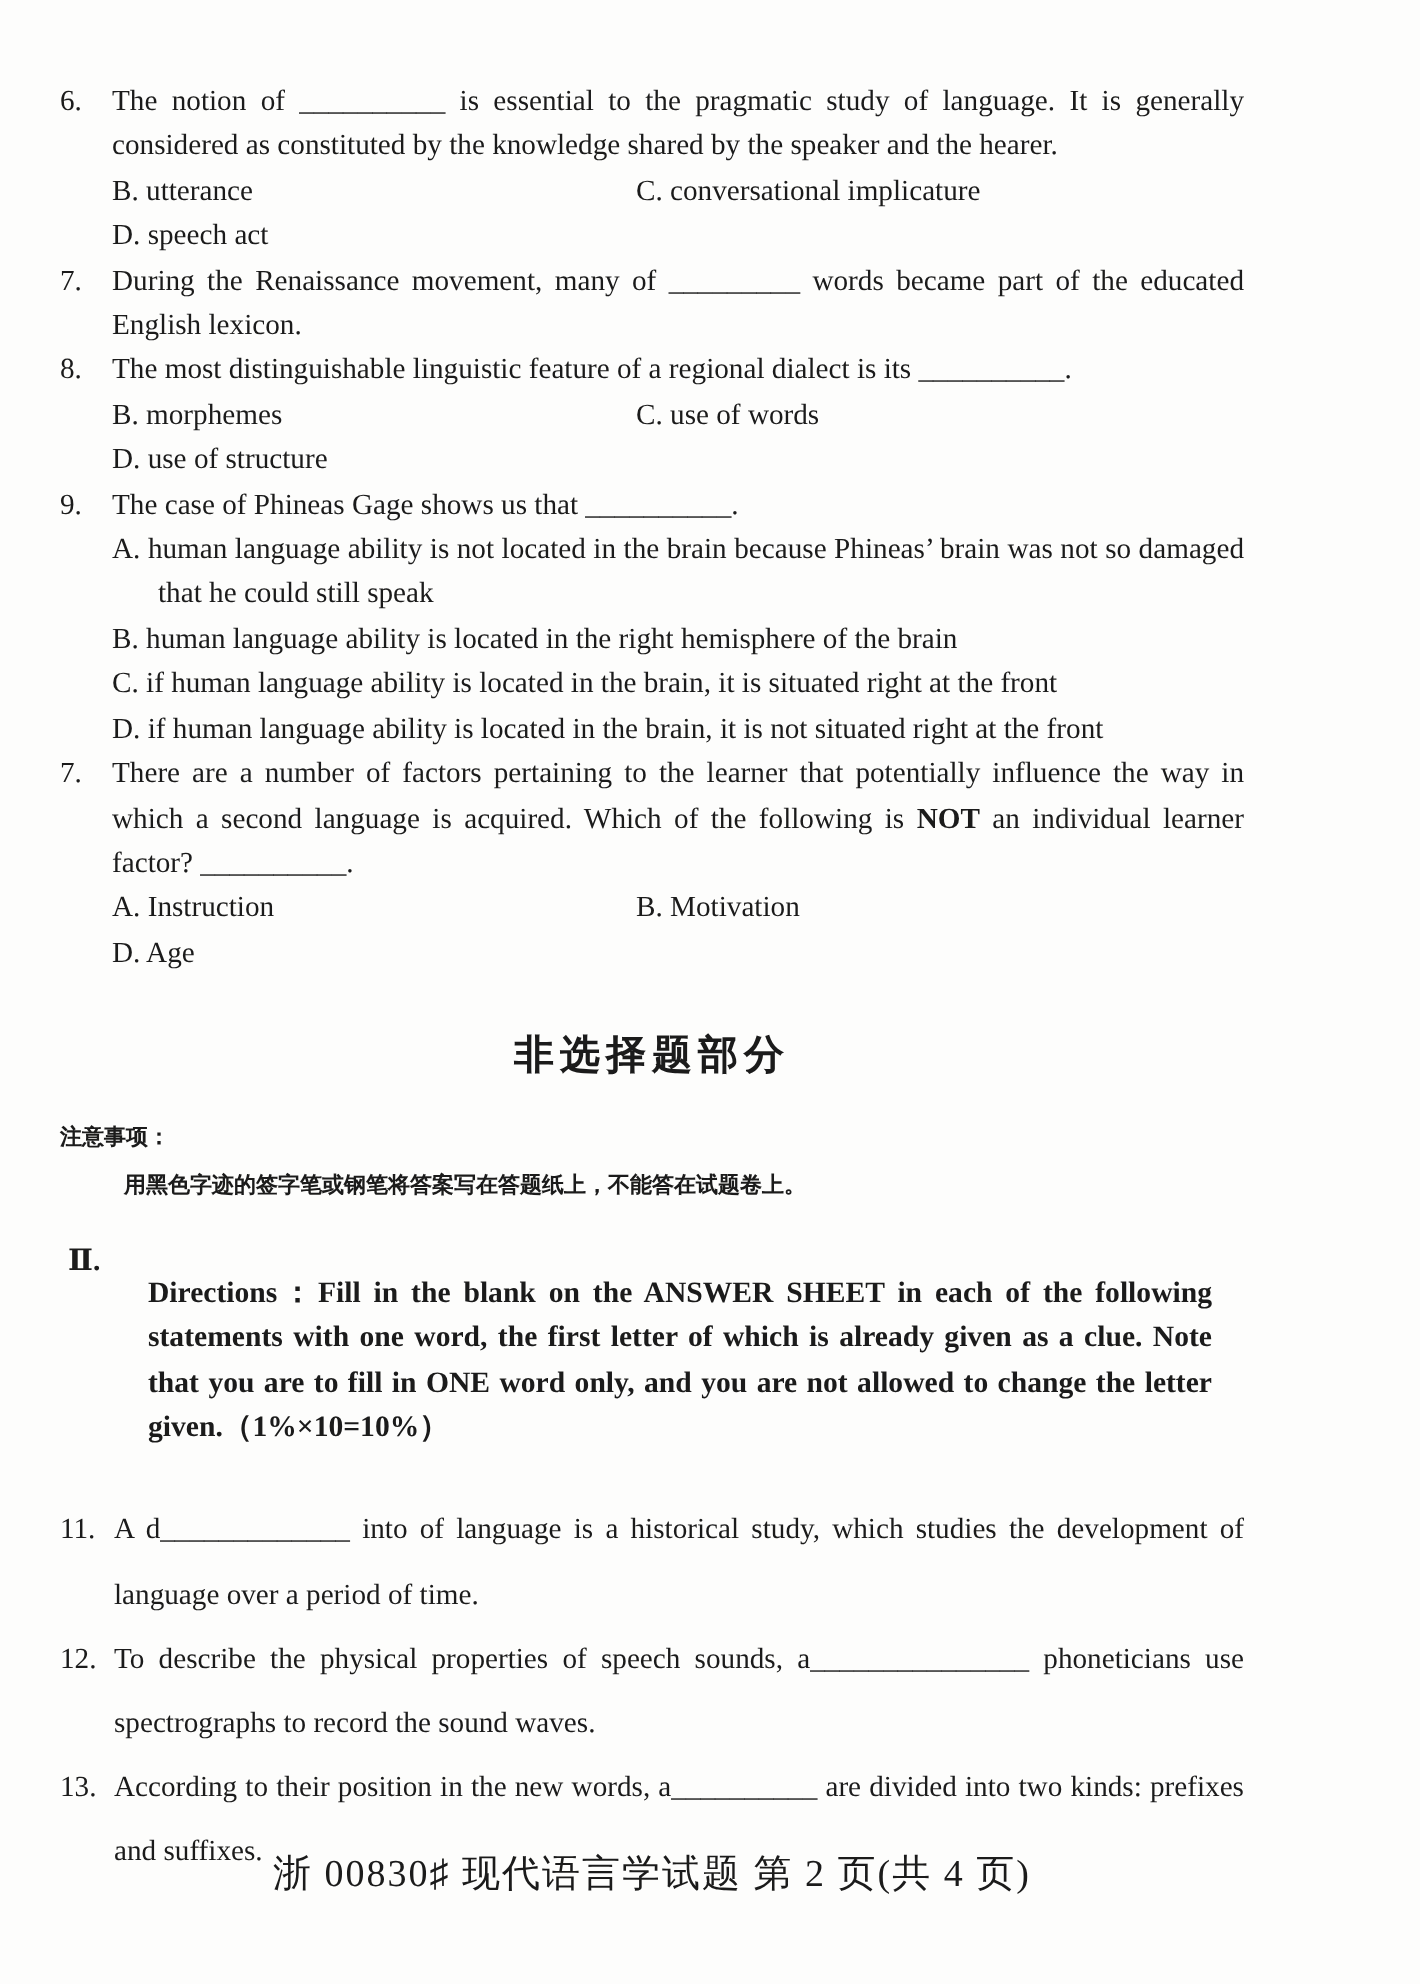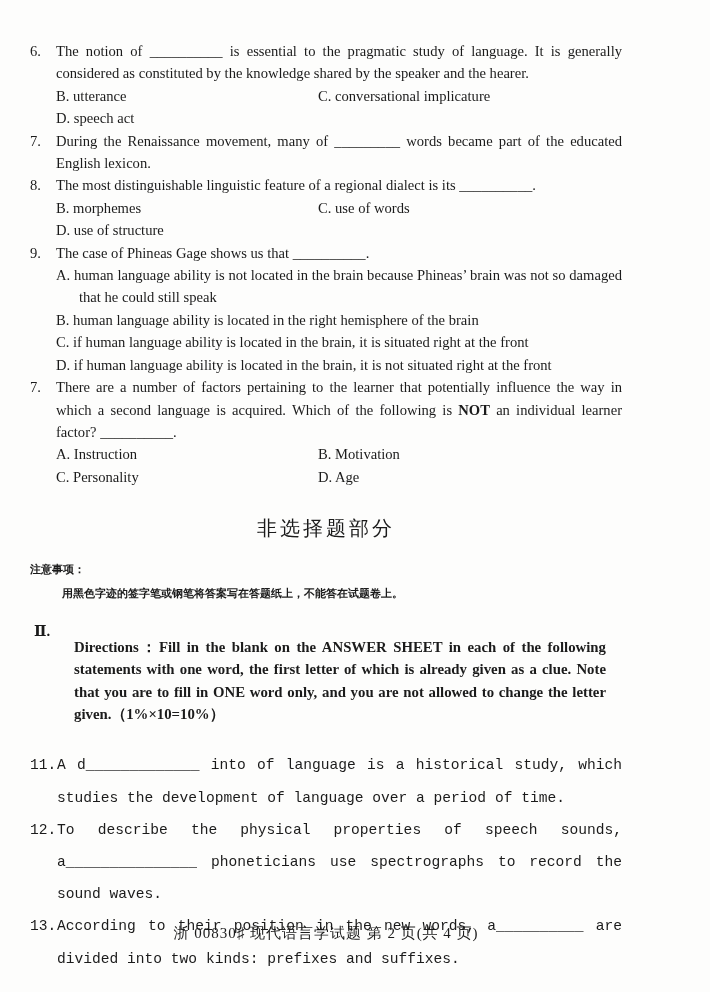--- a/index.html
+++ b/index.html
@@ -32,44 +32,44 @@
     padding-left:23px;
     text-indent:-23px;
     text-align:justify;
   }
 
   
   .section-heading {
     margin:27px 0 0 0;
     text-align:center;
     font-size:20px;
-    font-weight:normal;
+    font-weight:bold;
     letter-spacing:3px;
     line-height:26px;
   }
   .notice { margin-top:17px; font-size:11px; }
   .notice-label { font-weight:bold; line-height:22px; }
   .notice-text { margin:2px 0 0 32px; font-weight:bold; line-height:23px; }
 
   .directions { display:flex; margin-top:15px; font-size:14.8px; line-height:22.3px; }
   .roman { flex:0 0 28px; font-weight:bold; padding-left:4px; box-sizing:border-box; }
   .dir-text { flex:1; font-weight:bold; text-align:justify; margin:16px; }
 
-  .fillins { margin-top:8px; font-size:14.6px;font-family:Liberation Mono, monospace; }
+  .fillins { margin-top:8px; font-size:14.6px; }
   .fq { display:flex; line-height:32.2px; }
   .fqnum { flex:0 0 27px; }
   .fqtext { flex:1; text-align:justify; margin:0; }
 
   
   .footer {
     position:absolute;
     left:30px; right:88px;
     top:924px;
     text-align:center;
-    font-size:15px;
+    font-size:19px;
     letter-spacing:1px;
   }
   b { font-weight:bold; }
 </style>
 </head>
 <body>
 
 <div class="page">
   <div class="content">
 
@@ -128,21 +128,20 @@
       </div>
 
       <div class="q">
         <div class="qrow">
           <span class="qnum">7.</span>
           <div class="qbody">
             <p class="stem"><span>There are a number of factors pertaining to the learner that potentially influence the way in which a second language is acquired. Which of the following is </span><b>NOT</b><span> an individual learner factor? __________.</span></p>
             <div class="opts-grid">
               <span class="opt">A. Instruction</span>
               <span class="opt">B. Motivation</span>
-              <span class="opt">C. Personality</span>
               <span class="opt">D. Age</span>
             </div>
           </div>
         </div>
       </div>
 
     </div>
 
     <h2 class="section-heading">非选择题部分</h2>
 

